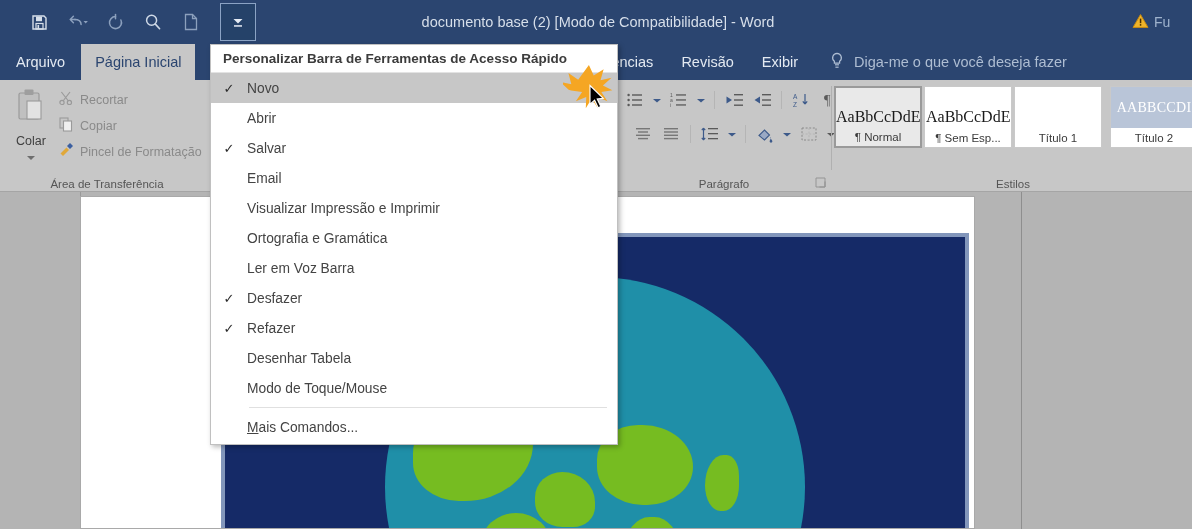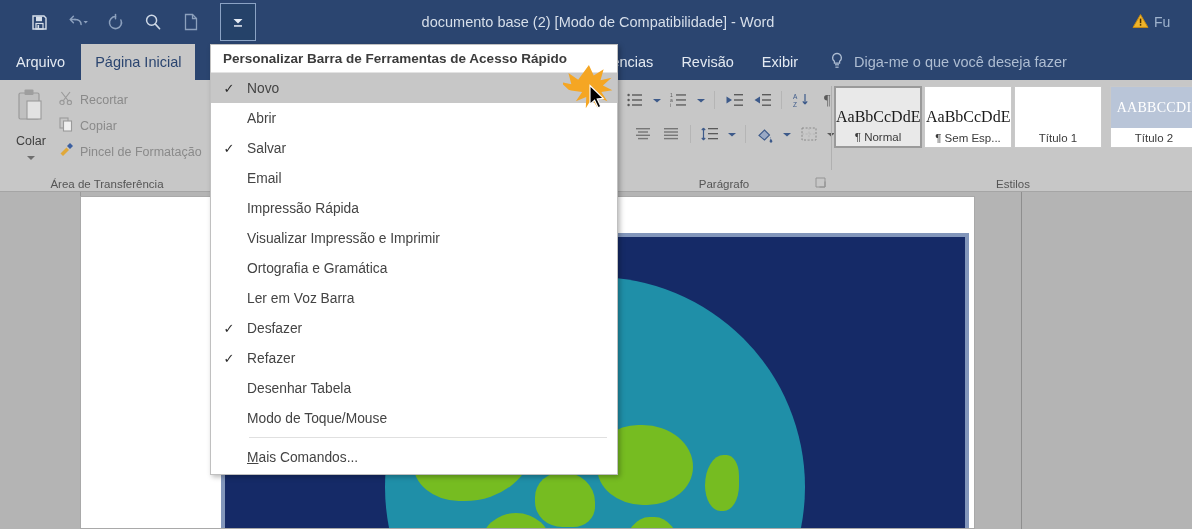--- a/index.html
+++ b/index.html
@@ -587,24 +587,20 @@
     <div class="mi">
       <span class="chk">✓</span>
       <span class="lbl">Salvar</span>
     </div>
     <div class="mi">
       <span class="chk"></span>
       <span class="lbl">Email</span>
     </div>
     <div class="mi">
       <span class="chk"></span>
-      <span class="lbl">Impressão Rápida</span>
-    </div>
-    <div class="mi">
-      <span class="chk"></span>
       <span class="lbl">Visualizar Impressão e Imprimir</span>
     </div>
     <div class="mi">
       <span class="chk"></span>
       <span class="lbl">Ortografia e Gramática</span>
     </div>
     <div class="mi">
       <span class="chk"></span>
       <span class="lbl">Ler em Voz Barra</span>
     </div>

